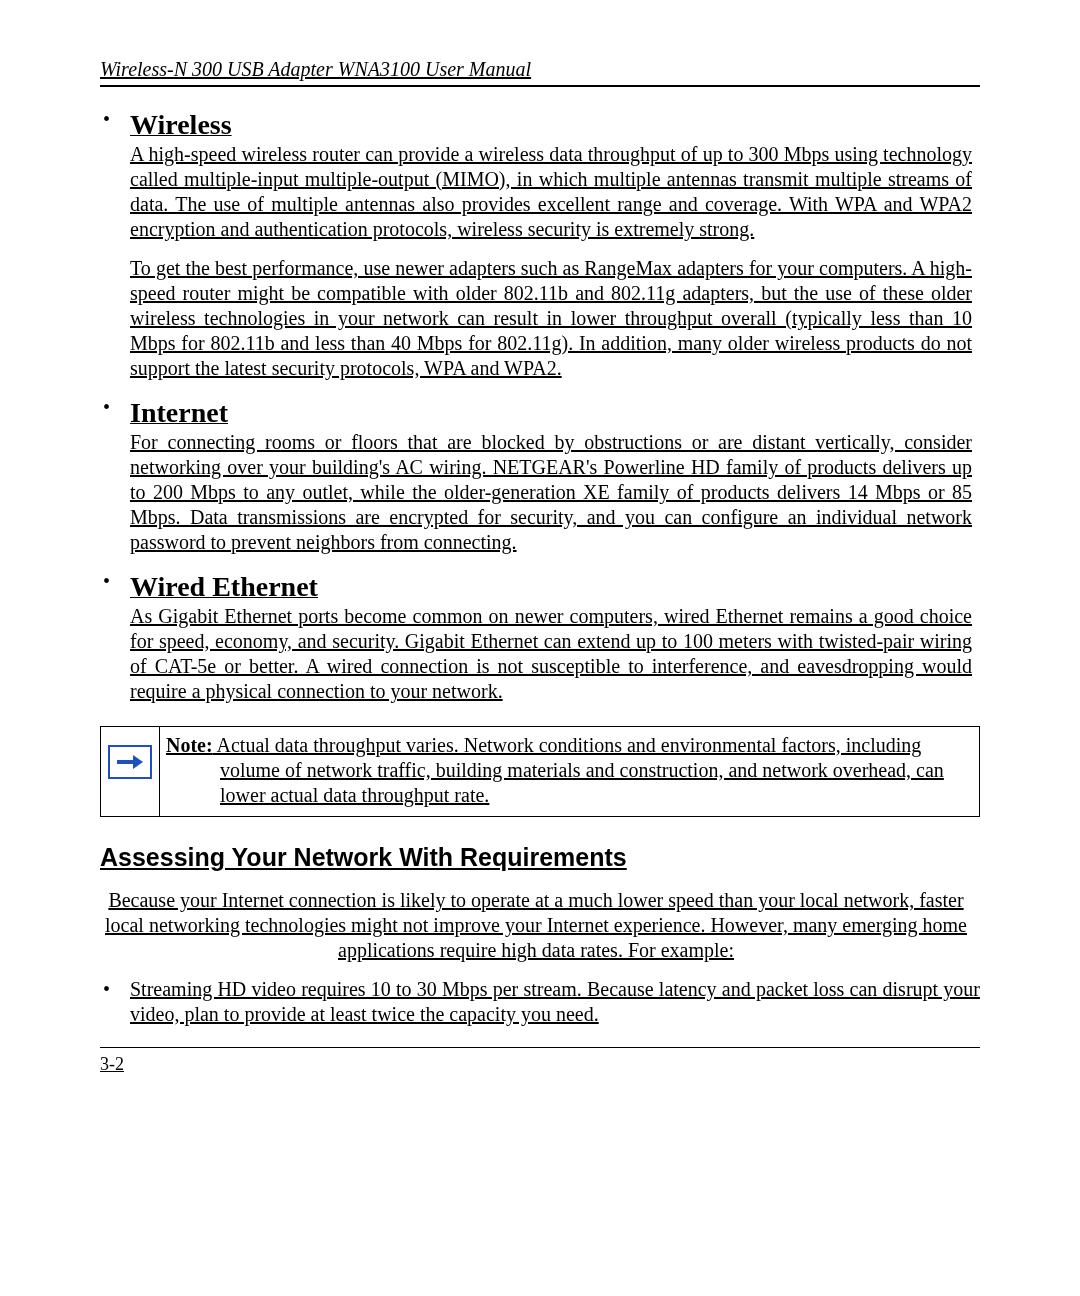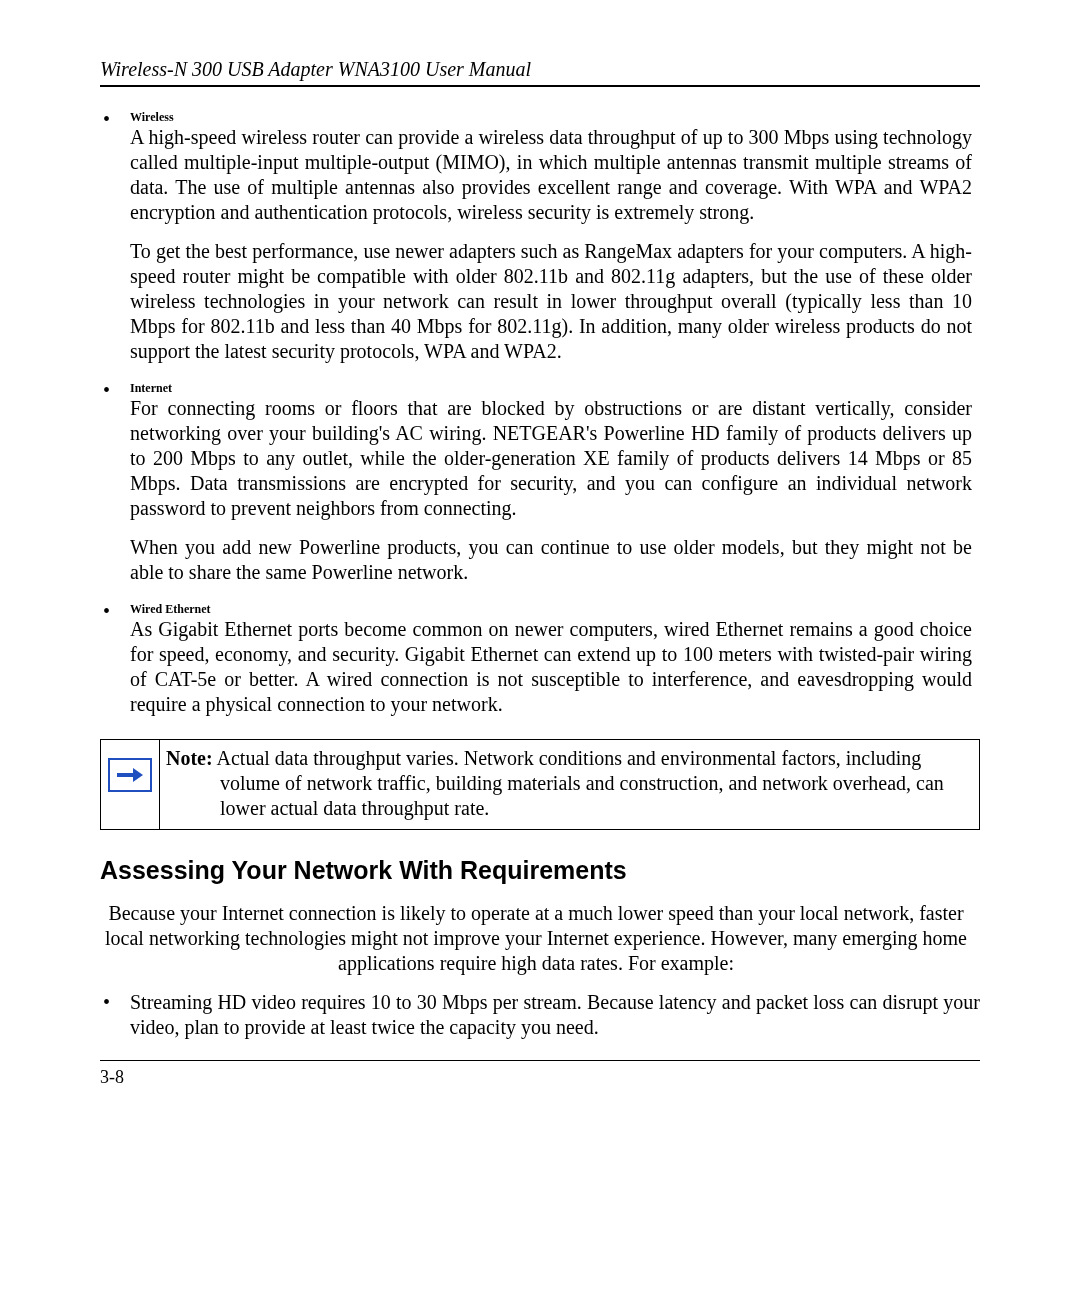--- a/index.html
+++ b/index.html
@@ -7,20 +7,21 @@
     padding: 0;
     background: #fff;
     font-family: "Times New Roman", Times, serif;
     color: #000;
     width: 1080px;
     height: 1296px;
     box-sizing: border-box;
   }
   .page {
     padding: 58px 100px 40px 100px;
+    text-decoration: underline;
   }
   .header-title {
     font-style: italic;
     font-size: 20px;
     margin-bottom: 2px;
   }
   .hr-thick {
     border: none;
     border-top: 2.5px solid #000;
     margin: 4px 0 20px 0;
@@ -43,21 +44,21 @@
   .bullet-item::before {
     content: "•";
     position: absolute;
     left: 3px;
     top: 0;
     font-size: 20px;
     line-height: 24px;
   }
   .bullet-head {
     font-weight: bold;
-    font-size: 12px;
+    font-size: 28px;
     line-height: 1.25;
   }
   .body-text {
     font-size: 20px;
     line-height: 1.25;
     margin: 0 8px 14px 0;
     text-align: justify;
   }
   .indent-block {
     margin-left: 0;
@@ -144,21 +145,20 @@
 
     <li class="bullet-item">
       <span class="bullet-head">Wireless</span>
       <div class="body-text indent-block">A high-speed wireless router can provide a wireless data throughput of up to 300 Mbps using technology called multiple-input multiple-output (MIMO), in which multiple antennas transmit multiple streams of data. The use of multiple antennas also provides excellent range and coverage. With WPA and WPA2 encryption and authentication protocols, wireless security is extremely strong.</div>
       <div class="body-text indent-block">To get the best performance, use newer adapters such as RangeMax adapters for your computers. A high-speed router might be compatible with older 802.11b and 802.11g adapters, but the use of these older wireless technologies in your network can result in lower throughput overall (typically less than 10 Mbps for 802.11b and less than 40 Mbps for 802.11g). In addition, many older wireless products do not support the latest security protocols, WPA and WPA2.</div>
     </li>
 
     <li class="bullet-item">
       <span class="bullet-head">Internet</span>
       <div class="body-text indent-block">For connecting rooms or floors that are blocked by obstructions or are distant vertically, consider networking over your building's AC wiring. NETGEAR's Powerline HD family of products delivers up to 200 Mbps to any outlet, while the older-generation XE family of products delivers 14 Mbps or 85 Mbps. Data transmissions are encrypted for security, and you can configure an individual network password to prevent neighbors from connecting.</div>
-      <div class="body-text indent-block">When you add new Powerline products, you can continue to use older models, but they might not be able to share the same Powerline network.</div>
     </li>
 
     <li class="bullet-item">
       <span class="bullet-head">Wired Ethernet</span>
       <div class="body-text indent-block" style="margin-bottom:0">As Gigabit Ethernet ports become common on newer computers, wired Ethernet remains a good choice for speed, economy, and security. Gigabit Ethernet can extend up to 100 meters with twisted-pair wiring of CAT-5e or better. A wired connection is not susceptible to interference, and eavesdropping would require a physical connection to your network.</div>
     </li>
 
   </ul>
 
   <div class="note-box">
@@ -177,15 +177,15 @@
     </div>
   </div>
 
   <div class="section-heading">Assessing Your Network With Requirements</div>
 
   <div class="body-text" style="text-align:center">Because your Internet connection is likely to operate at a much lower speed than your local network, faster local networking technologies might not improve your Internet experience. However, many emerging home applications require high data rates. For example:</div>
 
   <div class="sub-bullet">Streaming HD video requires 10 to 30 Mbps per stream. Because latency and packet loss can disrupt your video, plan to provide at least twice the capacity you need.</div>
 
   <hr class="hr-thin">
-  <div class="footer-pagenum">3-8</div>
+  <div class="footer-pagenum">3-2</div>
 
 </div>
 
 </body></html>

